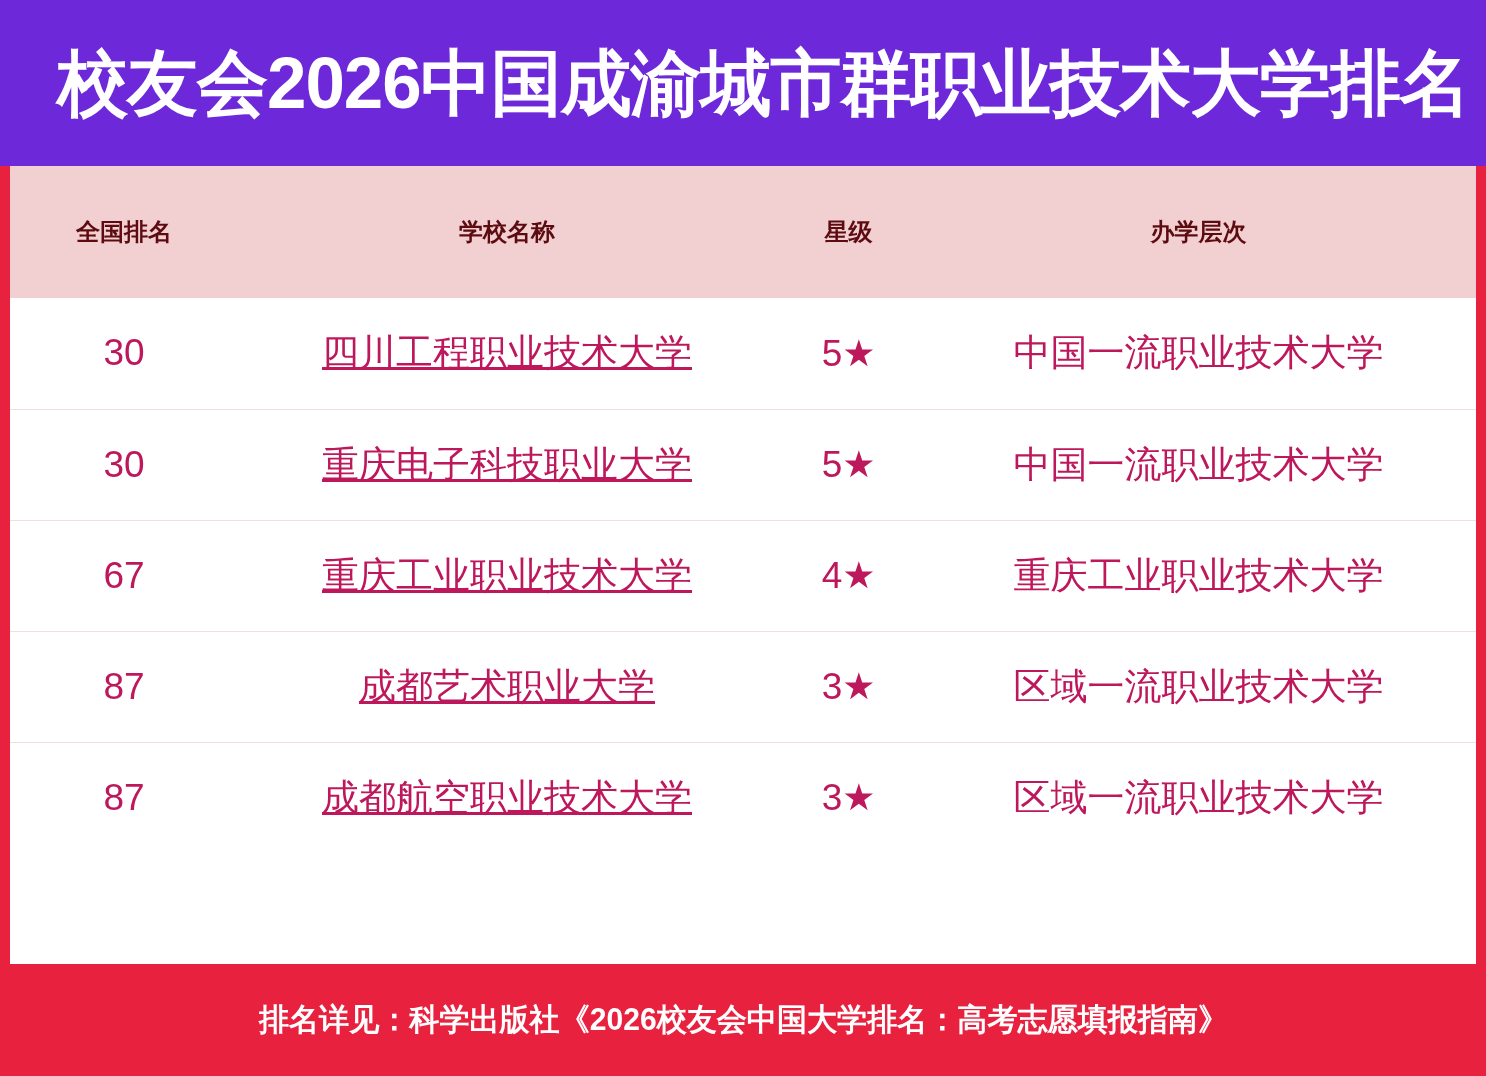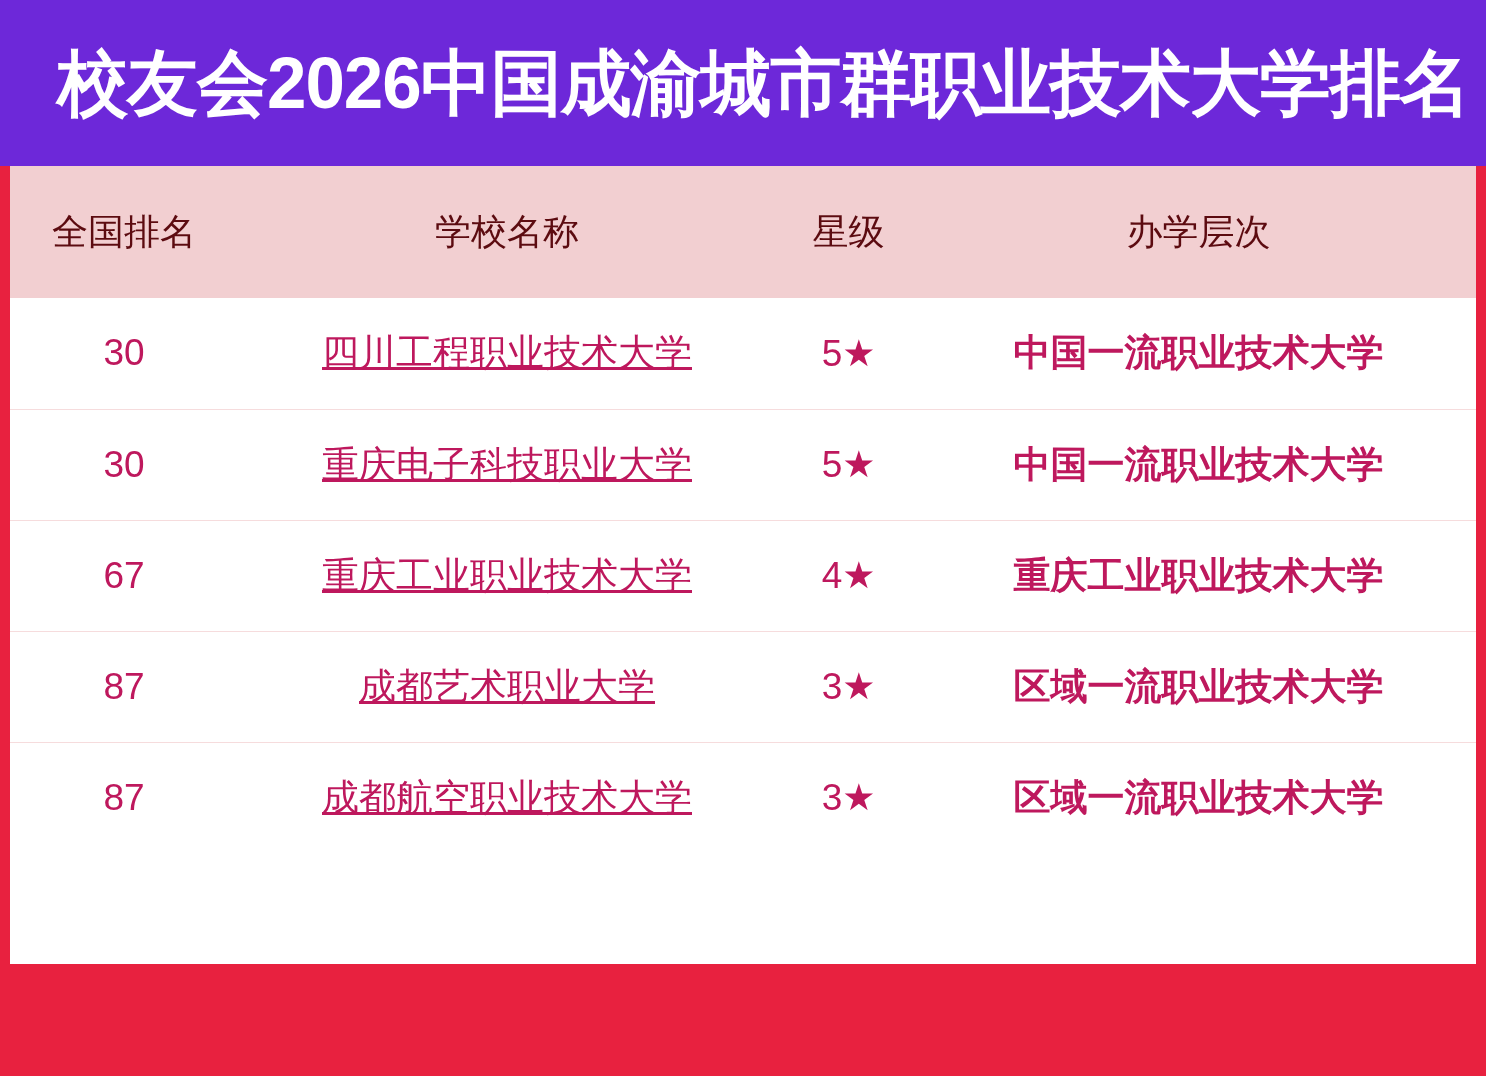--- a/index.html
+++ b/index.html
@@ -67,22 +67,22 @@
   .table col.c-star  { width: 145px; }
   .table col.c-level { width: 555px; }
 
   thead tr.header-row {
     background: #f2cfd1;
     height: 132px;
   }
 
   thead th {
     color: #5c0b10;
-    font-size: 36px;
-    font-weight: normal;
+    font-size: 24px;
+    font-weight: bold;
     text-align: center;
     vertical-align: middle;
     letter-spacing: 0px;
     white-space: nowrap;
     margin-left: 43px;
   }
 
   tbody tr.data-row {
     height: 111px;
     background: #ffffff;
@@ -95,21 +95,21 @@
     font-size: 36px;
     font-weight: normal;
     text-align: center;
     vertical-align: middle;
     white-space: nowrap;
   }
 
   td.cell-rank  { font-size: 37px; }
   td.cell-name  { font-size: 37px; text-decoration: underline; }
   td.cell-star  { font-size: 37px; }
-  td.cell-level { font-size: 37px; font-weight: bold; }
+  td.cell-level { font-size: 37px; }
 
   
   .footer-band {
     position: absolute;
     left: 0;
     top: 964px;
     width: 1486px;
     height: 112px;
     background: #e8213f;
     display: flex;
@@ -179,14 +179,17 @@
         <tr class="data-row">
           <td class="cell-rank">87</td>
           <td class="cell-name">成都航空职业技术大学</td>
           <td class="cell-star">3★</td>
           <td class="cell-level">区域一流职业技术大学</td>
         </tr>
       </tbody>
     </table>
   </div>
 
+  <div class="footer-band">
+    <div class="footer-text">排名详见：科学出版社《2026校友会中国大学排名：高考志愿填报指南》</div>
+  </div>
 
 </div>
 
 </body></html>

